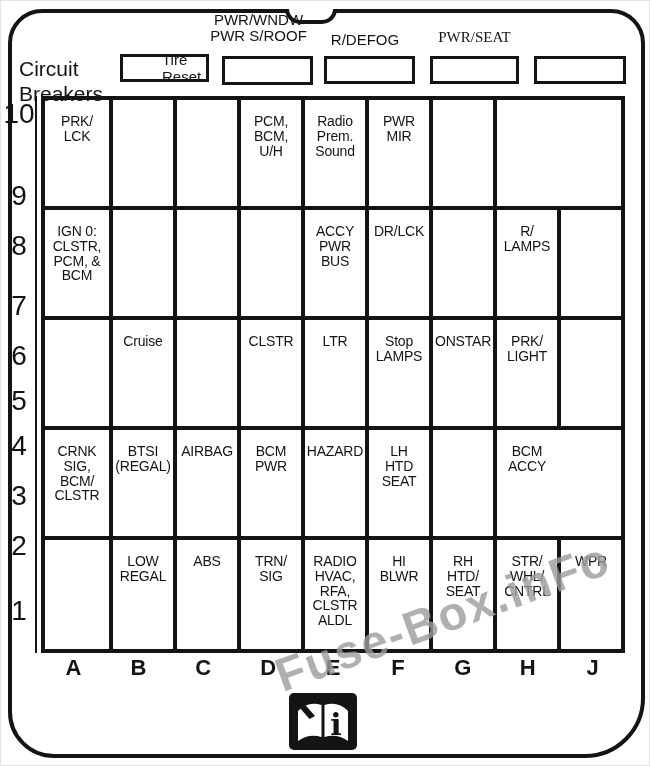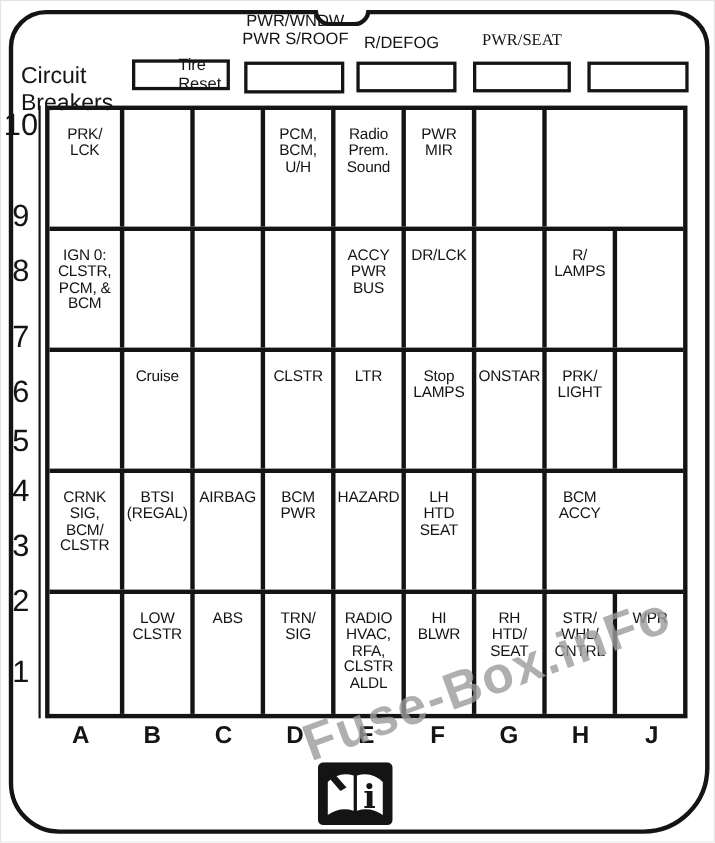--- a/index.html
+++ b/index.html
@@ -24,21 +24,21 @@
   }
   
   .slot{position:absolute;box-sizing:border-box;border:3px solid #141414;background:#fff;
         display:flex;align-items:center;justify-content:center;font-size:15px;}
   .tire{left:119px;top:53px;width:89px;height:28px;padding-left:39px;}
   .s2{left:221px;top:55px;width:91px;height:29px;}
   .s3{left:323px;top:55px;width:91px;height:28px;}
   .s4{left:429px;top:55px;width:89px;height:28px;}
   .s5{left:533px;top:55px;width:92px;height:28px;}
   .toplabel{position:absolute;font-size:15px;line-height:15.5px;text-align:center;white-space:pre-line;}
-  .l-pwrwndw{left:205px;top:11px;width:125px;}
+  .l-pwrwndw{left:195px;top:11px;width:125px;}
   .l-rdefog{left:323px;top:31px;width:82px;}
   .l-pwrseat{left:429px;top:29px;width:89px;font-family:Liberation Serif, serif;}
   
   .gutterline{position:absolute;left:34px;top:95px;width:2px;height:557px;background:#141414;}
   .num{position:absolute;left:2px;width:32px;text-align:center;font-size:28px;line-height:28px;}
   
   .fusegrid{
     position:absolute;left:40px;top:95px;width:584px;height:557px;box-sizing:border-box;
     border:4px solid #141414;display:grid;grid-template-rows:106px 110px 110px 110px auto;
   }
@@ -161,21 +161,21 @@
       <div class="cell">LH
 HTD
 SEAT</div>
       <div class="cell"></div>
       <div class="cell">BCM
 ACCY</div>
     </div>
     <div class="band">
       <div class="cell"></div>
       <div class="cell">LOW
-CLSTR</div>
+REGAL</div>
       <div class="cell">ABS</div>
       <div class="cell">TRN/
 SIG</div>
       <div class="cell">RADIO
 HVAC,
 RFA,
 CLSTR
 ALDL</div>
       <div class="cell">HI
 BLWR</div>

